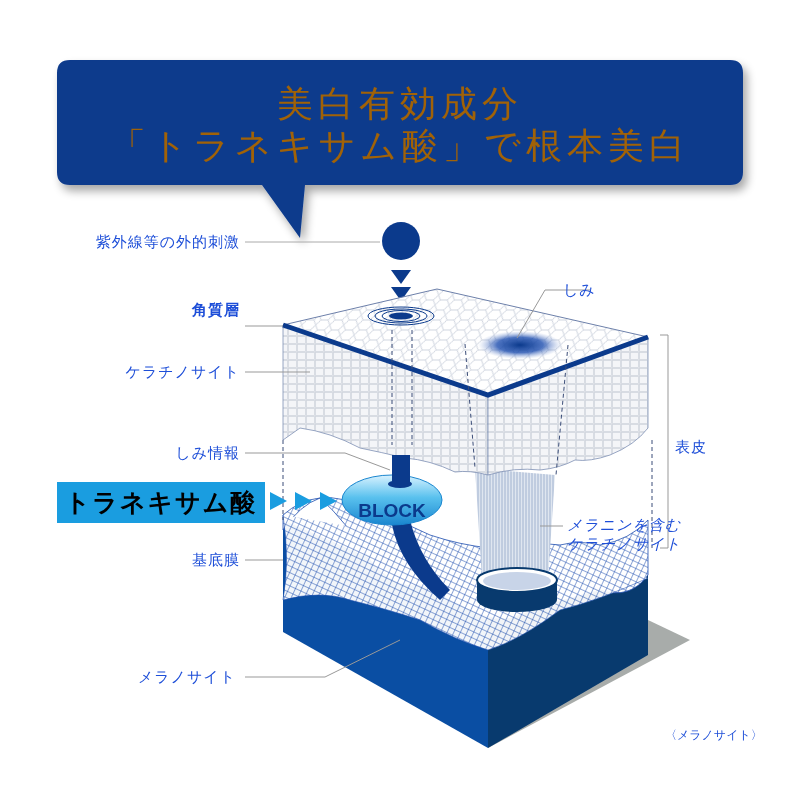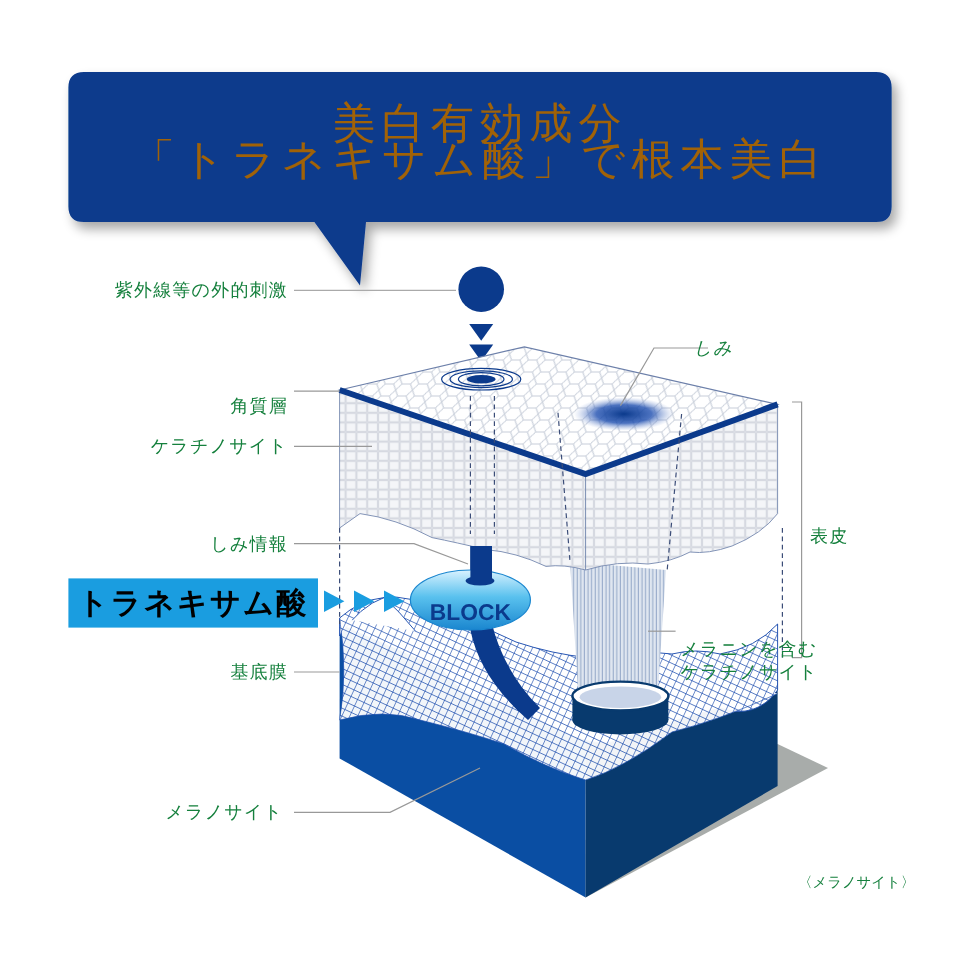--- a/index.html
+++ b/index.html
@@ -1,21 +1,21 @@
 <!DOCTYPE html>
 <html><head>
 <meta charset="utf-8">
 <style>
   html, body { margin: 0; padding: 0; background: #ffffff; }
   body { width: 800px; height: 800px; position: relative; overflow: hidden;
          font-family: "DejaVu Sans", "Liberation Sans", sans-serif; color: #444; }
   .title-line { position: absolute; left: 57px; width: 686px; text-align: center;
                 color: #a16207; font-family: "DejaVu Serif", "Liberation Serif", serif;
                 font-size: 36px; letter-spacing: 5px; line-height: 44px; }
-  .label { position: absolute; font-size: 15px; color: #15803d; white-space: nowrap; line-height: 20px; letter-spacing: 1px; }
+  .label { position: absolute; font-size: 15px; color: #1d4ed8; white-space: nowrap; line-height: 20px; letter-spacing: 1px; }
   .label.right { text-align: right; }
   .agent-box { position: absolute; left: 57px; top: 482px; width: 208px; height: 41px;
                background: #1a9de0; color: #000000; font-weight: bold; font-size: 25px;
                line-height: 41px; text-align: center; letter-spacing: 2px; }
   svg { position: absolute; left: 0; top: 0; }
   .block-text { font-family: "Liberation Sans", "DejaVu Sans", sans-serif; font-weight: bold; }
 </style>
 </head>
 <body>
 
@@ -129,31 +129,31 @@
     <polyline points="245,453 345,453 390,470"></polyline>
     <line x1="245" y1="560" x2="283" y2="560"></line>
     <polyline points="245,677 325,677 400,640"></polyline>
     <polyline points="590,290 545,290 517,338"></polyline>
     <line x1="540" y1="526" x2="563" y2="526"></line>
     <polyline points="660,335 668,335 668,548 660,548"></polyline>
   </g>
 </svg>
 
 <div class="title-line" style="top:82px;">美白有効成分</div>
-<div class="title-line" style="top:112px;">「トラネキサム酸」で根本美白</div>
+<div class="title-line" style="top:124px;">「トラネキサム酸」で根本美白</div>
 
 <div class="label right" style="right:560px; top:232px;">紫外線等の外的刺激</div>
-<div class="label right" style="right:560px; top:328px;">角質層</div>
+<div class="label right" style="right:560px; top:300px;font-weight:bold;">角質層</div>
 <div class="label right" style="right:560px; top:362px;">ケラチノサイト</div>
 <div class="label right" style="right:560px; top:443px;text-align:right;">しみ情報</div>
 <div class="label right" style="right:560px; top:550px;margin-left:21px;">基底膜</div>
 <div class="label right" style="right:564px; top:667px;">メラノサイト</div>
 
 <div class="agent-box">トラネキサム酸</div>
 
-<div class="label" style="left:578px; top:280px;font-style:italic;">しみ</div>
+<div class="label" style="left:563px; top:280px;">しみ</div>
 <div class="label" style="left:675px; top:437px;">表皮</div>
-<div class="label" style="left:567px; top:532px; line-height:19px;">
+<div class="label" style="left:567px; top:516px; line-height:19px;font-style:italic;">
   <div>メラニンを含む</div>
   <div>ケラチノサイト</div>
 </div>
 
 <div class="label" style="left:665px; top:725px; font-size:12px; letter-spacing:0;">〈メラノサイト〉</div>
 
 </body></html>

